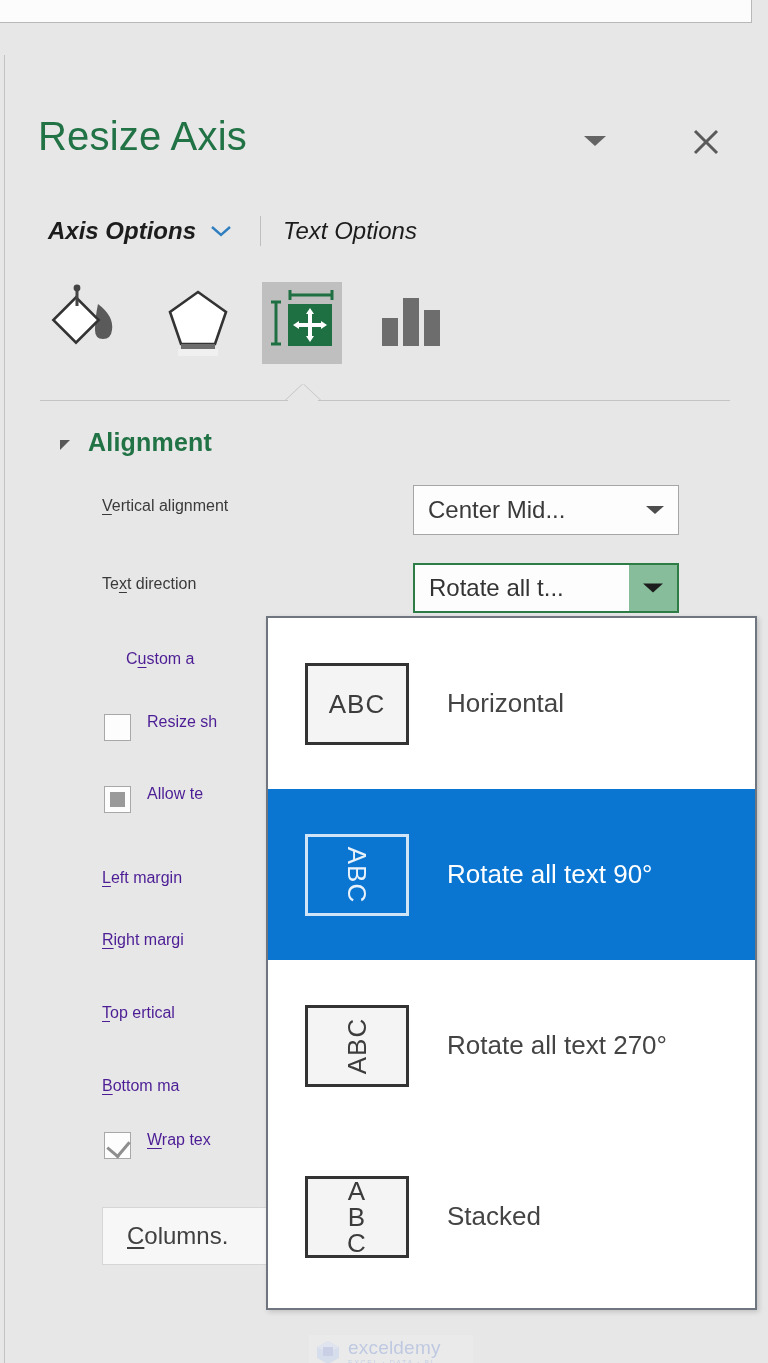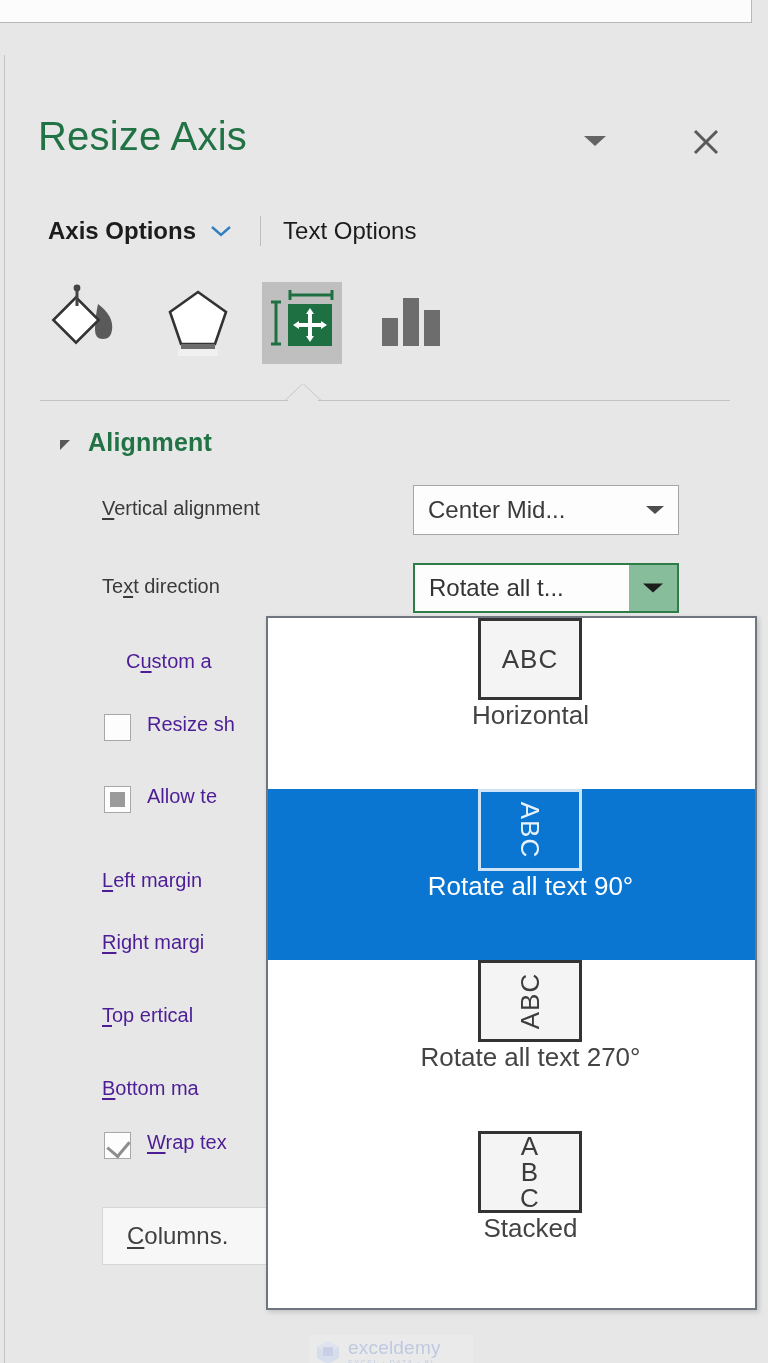--- a/index.html
+++ b/index.html
@@ -21,21 +21,21 @@
   
   #pane-title{position:absolute;left:38px;top:92px;font-size:40px;color:#217346;
       letter-spacing:.2px;line-height:1;white-space:nowrap;}
   #collapse-btn{position:absolute;left:578px;top:102px;width:34px;height:30px;cursor:pointer;}
   #collapse-btn .tri{position:absolute;left:6px;top:10px;width:0;height:0;
       border-left:11px solid transparent;border-right:11px solid transparent;border-top:10px solid #646464;}
   #close-btn{position:absolute;left:688px;top:100px;width:36px;height:34px;cursor:pointer;}
   #close-btn svg{position:absolute;left:4px;top:4px;}
 
   
-  #opt-tabs{position:absolute;left:48px;top:192px;display:flex;align-items:center;gap:0;}
+  #opt-tabs{position:absolute;left:48px;top:192px;display:flex;align-items:center;gap:0;font-style:italic;}
   .opt-tab{font-size:24px;color:#1c1c1c;white-space:nowrap;cursor:pointer;}
   .opt-tab.strong{font-weight:bold;}
   #tab-caret{margin-left:12px;cursor:pointer;display:inline-flex;}
   #tab-sep{width:1px;height:30px;background:#bfbfbf;margin:0 22px 0 26px;}
 
   
   #icon-row{position:absolute;left:40px;top:258px;width:440px;height:84px;}
   .icon-cell{position:absolute;top:0;width:80px;height:82px;cursor:pointer;}
   .icon-cell.active{background:#bfbfbf;}
   #icon-fill{left:6px;}
@@ -49,21 +49,21 @@
       border-left:17px solid transparent;border-right:17px solid transparent;border-bottom:16px solid #e7e7e7;
       filter:drop-shadow(0 1px 0 #c4c4c4) drop-shadow(-1px 0 0 #c4c4c4) drop-shadow(1px 0 0 #c4c4c4);}
   #sep-caret-mask{position:absolute;left:288px;top:374px;width:30px;height:4px;background:#e7e7e7;}
 
   
   #align-head{position:absolute;left:60px;top:404px;display:flex;align-items:center;cursor:pointer;}
   #align-head .arrow{width:0;height:0;border-top:10px solid #595959;border-right:10px solid transparent;
       margin-right:18px;margin-top:4px;}
   #align-title{font-size:25px;color:#217346;font-weight:bold;letter-spacing:.2px;}
 
-  .row-label{position:absolute;font-size:20px;color:#3a3a3a;white-space:nowrap;}
+  .row-label{position:absolute;font-size:16px;color:#3a3a3a;white-space:nowrap;}
   .row-label.dim{color:#4c1d95;}
   .ul{text-decoration:underline;text-underline-offset:3px;}
 
   
   .combo{position:absolute;background:#fdfdfd;border:1px solid #a6a6a6;box-sizing:border-box;cursor:pointer;}
   .combo .txt{position:absolute;left:14px;top:50%;transform:translateY(-50%);font-size:24px;color:#3a3a3a;white-space:nowrap;}
   .combo .arw{position:absolute;right:14px;top:50%;transform:translateY(-50%);width:0;height:0;
       border-left:9px solid transparent;border-right:9px solid transparent;border-top:8px solid #4d4d4d;}
 
   #combo-valign{left:413px;top:461px;width:266px;height:50px;}
@@ -80,21 +80,21 @@
   .chk.ticked::after{content:"";position:absolute;left:6px;top:3px;width:12px;height:17px;
       border-right:3px solid #8e8e8e;border-bottom:3px solid #8e8e8e;transform:rotate(40deg);}
 
   
   #btn-columns{position:absolute;left:102px;top:1183px;width:215px;height:58px;background:#f7f7f7;border:1px solid #d6d6d6;box-sizing:border-box;cursor:pointer;}
   #btn-columns .txt{position:absolute;left:24px;top:50%;transform:translateY(-50%);font-size:24px;color:#404040;white-space:nowrap;}
 
   
   #dropdown{position:absolute;left:266px;top:592px;width:491px;height:694px;background:#ffffff;
       border:2px solid #6f7680;box-sizing:border-box;box-shadow:2px 2px 5px rgba(0,0,0,.16);}
-  .dd-item{position:absolute;left:0;width:487px;height:171px;cursor:pointer;display:flex;align-items:center;flex-direction:column;}
+  .dd-item{position:absolute;left:0;width:487px;height:171px;cursor:pointer;display:flex;align-items:center;}
   .dd-item.sel{background:#0a76d2;}
   .dd-item .thumb{margin-left:37px;width:104px;height:82px;background:#f4f4f4;border:3px solid #333;
       box-sizing:border-box;position:relative;flex:none;}
   .dd-item.sel .thumb{background:#0a76d2;border-color:#cfe4f6;}
   .dd-item .thumb .abc{position:absolute;left:50%;top:50%;font-size:26px;color:#3c3c3c;
       letter-spacing:1px;white-space:nowrap;line-height:1;}
   .dd-item.sel .thumb .abc{color:#e8f2fb;}
   .dd-item .lbl{margin-left:38px;font-size:26px;color:#444;white-space:nowrap;}
   .dd-item.sel .lbl{color:#ffffff;}
 

